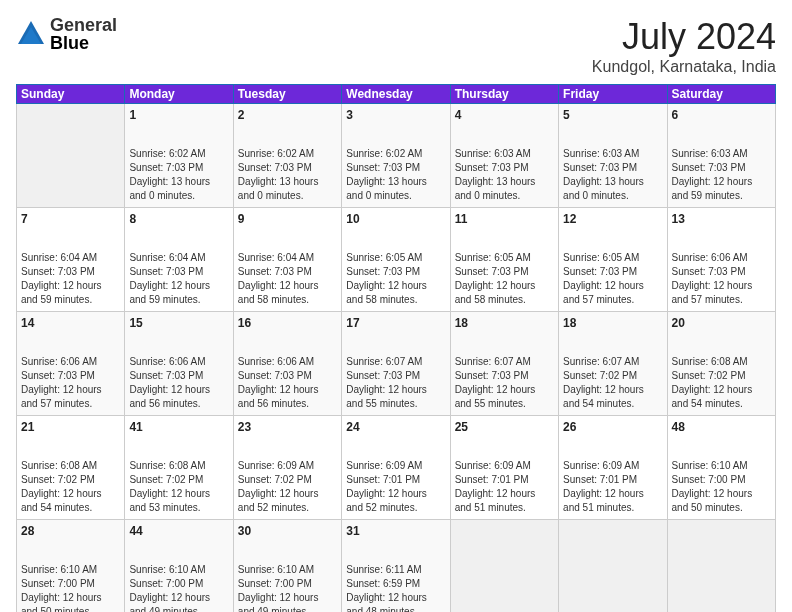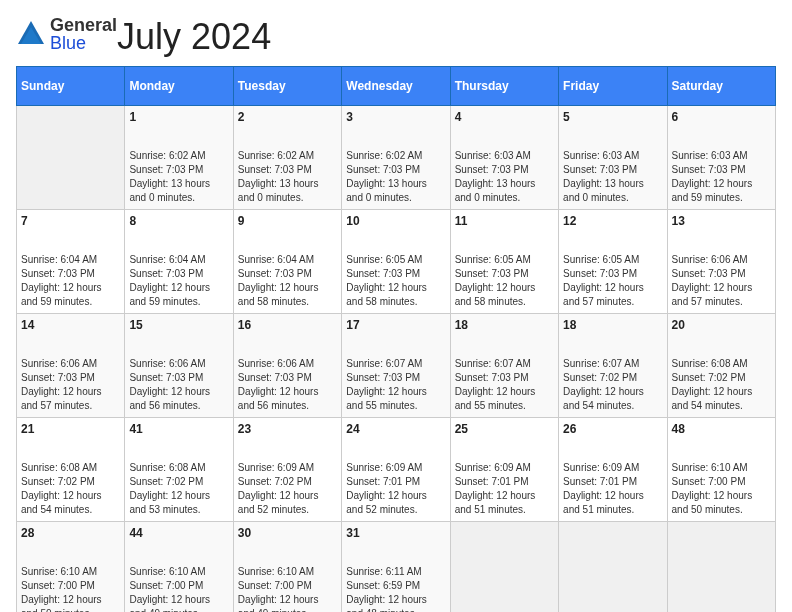--- a/index.html
+++ b/index.html
@@ -5,41 +5,42 @@
     * { box-sizing: border-box; margin: 0; padding: 0; }
     body {
       font-family: Arial, sans-serif;
       background: #fff;
       width: 792px;
       min-height: 612px;
       padding: 16px;
     }
     .header {
       display: flex;
+      justify-content: space-between;
       align-items: flex-start;
       margin-bottom: 8px;
     }
     .logo {
       display: flex;
       align-items: center;
     }
     .logo-text {
       display: flex;
       flex-direction: column;
       line-height: 1;
     }
     .logo-general {
       font-size: 18px;
       font-weight: bold;
       color: #333;
     }
     .logo-blue {
       font-size: 18px;
-      font-weight: normal;
-      color: #1d4ed8;
+      font-weight: bold;
+      color: #000000;
     }
     .logo-icon {
       width: 30px;
       height: 30px;
       margin-right: 4px;
     }
     .title-section {
       text-align: right;
     }
     .month-title {
@@ -50,23 +51,23 @@
     .location {
       font-size: 16px;
       color: #444;
     }
     .calendar {
       width: 100%;
       border-collapse: collapse;
       font-size: 11px;
     }
     .calendar th {
-      background-color: #3b82f6;
+      background-color: #6d28d9;
       color: #fff;
-      padding: 12px 4px;
+      padding: 2px 4px;
       text-align: left;
       font-size: 12px;
       font-weight: bold;
       border: 1px solid #1a6bb5;
     }
     .calendar td {
       border: 1px solid #ccc;
       vertical-align: top;
       padding: 4px;
       width: calc(100% / 7);
@@ -105,20 +106,21 @@
       <polygon points="15,2 28,25 2,25" fill="#1a6bb5"></polygon>
       <polygon points="15,8 25,25 5,25" fill="#2288dd" opacity="0.5"></polygon>
     </svg>
     <div class="logo-text">
       <span class="logo-general">General</span>
       <span class="logo-blue">Blue</span>
     </div>
   </div>
   <div class="title-section">
     <div class="month-title">July 2024</div>
+    <div class="location">Kundgol, Karnataka, India</div>
   </div>
 </div>
 
 <table class="calendar">
   <thead>
     <tr>
     <th>Sunday</th>
         <th>Monday</th>
         <th>Tuesday</th>
         <th>Wednesday</th>

